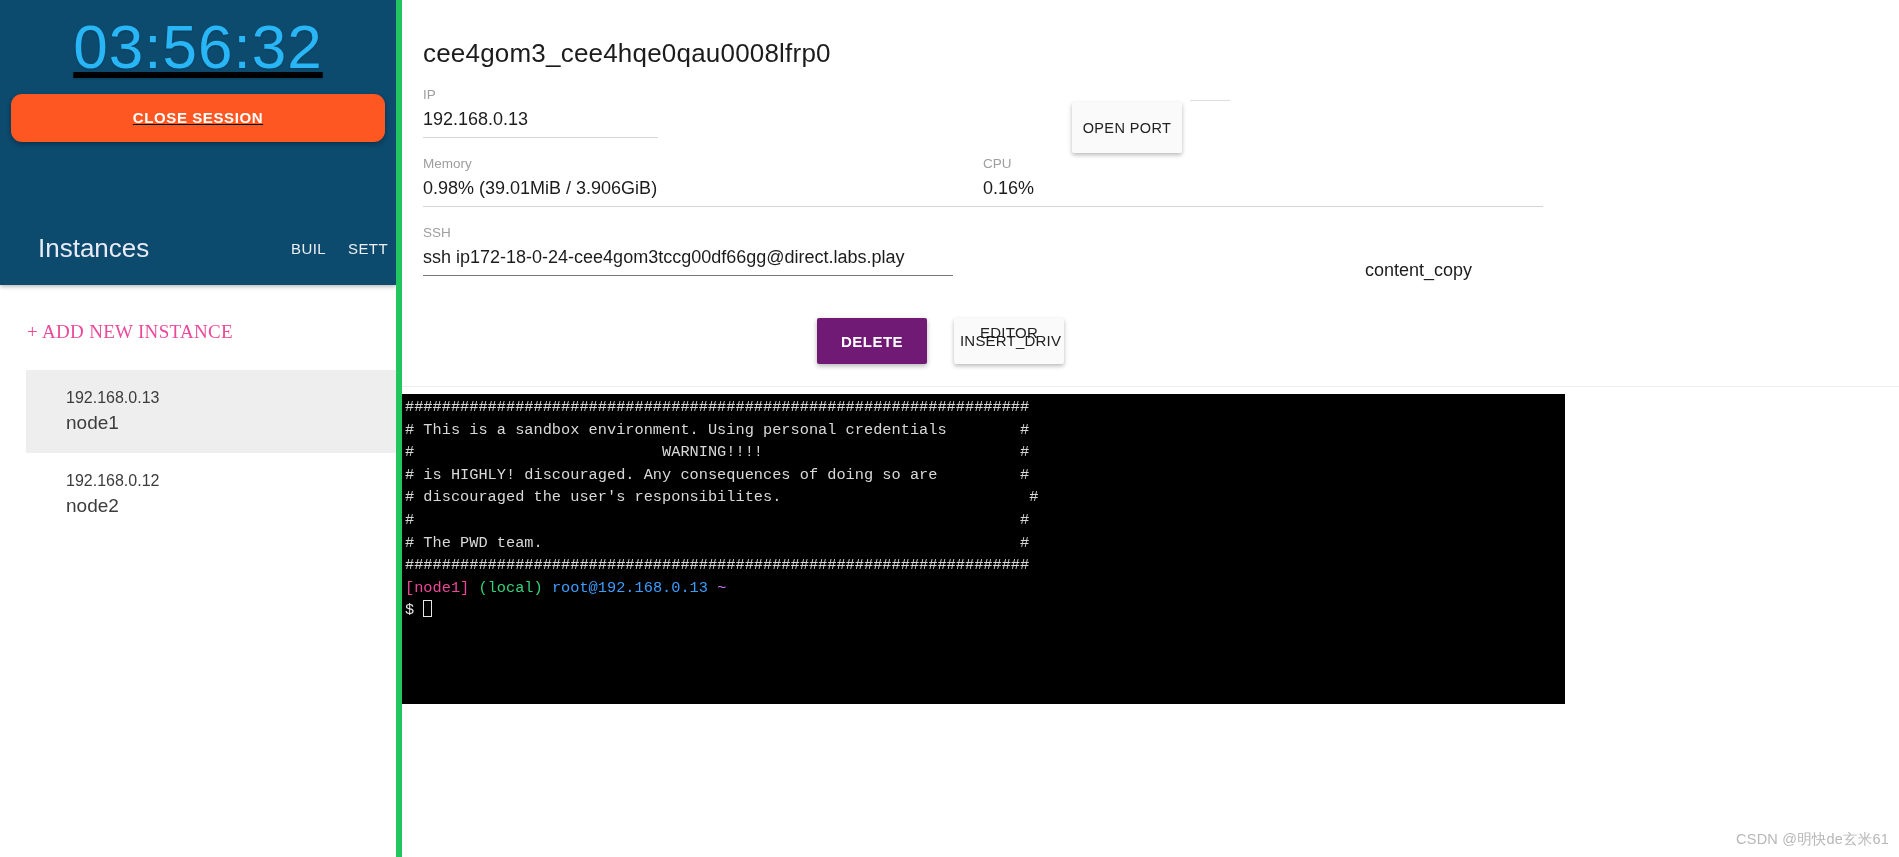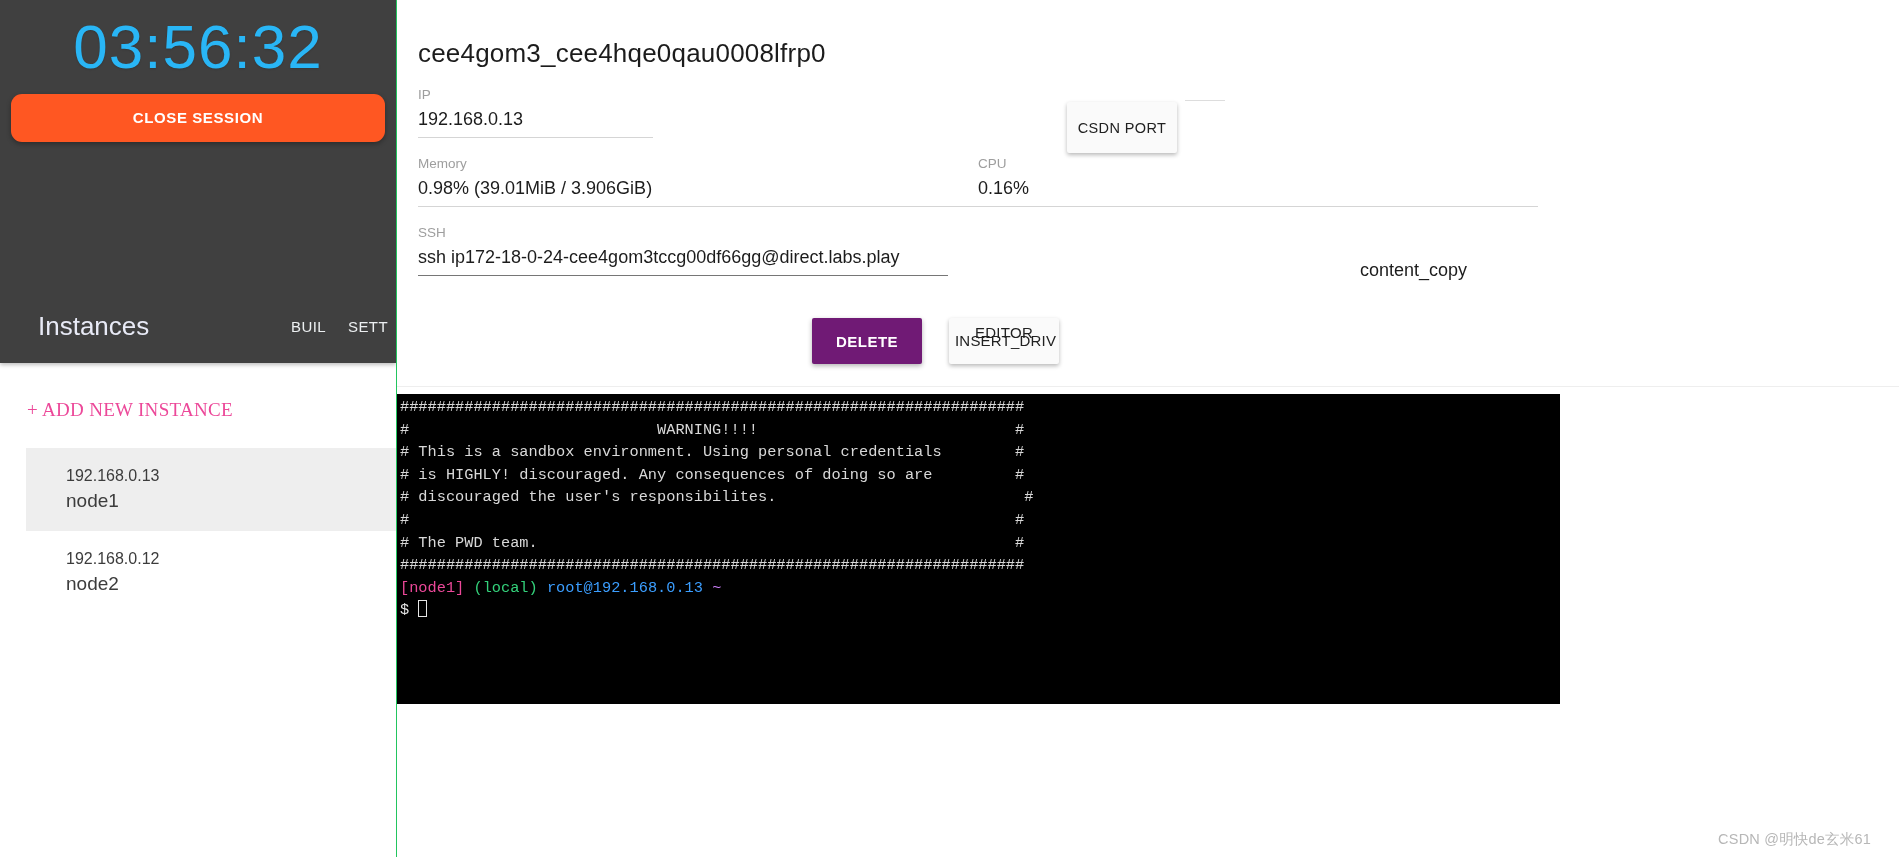--- a/index.html
+++ b/index.html
@@ -13,24 +13,25 @@
 
   
   .sidebar {
     width: 396px; height: 857px;
     background: #ffffff;
     position: relative;
     flex: 0 0 396px;
     overflow: hidden;
   }
   .sidebar-top {
-    background: #404040;
-    height: 363px;
+    background: #0c4a6e;
+    height: 285px;
     position: relative;
     box-shadow: 0 2px 4px rgba(0,0,0,0.25);
+    text-decoration: underline;
   }
   .timer {
     color: #29b6f6;
     font-size: 62px;
     font-weight: 400;
     letter-spacing: 1px;
     text-align: center;
     padding-top: 8px;
     line-height: 78px;
     text-shadow: 0 1px 2px rgba(0,0,0,0.15);
@@ -110,21 +111,21 @@
   }
   .instance-item.selected { background: #eeeeee; }
   .instance-ip { font-size: 16px; color: #3c3c3c; }
   .instance-name { font-size: 19px; color: #3c3c3c; }
 
   
   .main {
     flex: 1;
     position: relative;
     background: #ffffff;
-    border-left: 1px solid #22c55e;
+    border-left: 6px solid #22c55e;
     overflow: hidden;
   }
   .detail-card {
     background: #ffffff;
     padding: 0 0 0 0;
     position: relative;
     height: 387px;
     border-bottom: 1px solid #eeeeee;
   }
   .session-id {
@@ -270,21 +271,21 @@
   .t-white { color: #e6e6e6; }
   .cursor {
     display: inline-block;
     width: 9px; height: 17px;
     border: 1px solid #e6e6e6;
     vertical-align: -3px;
   }
 
   .watermark {
     position: absolute;
-    right: 28px; bottom: 8px;
+    right: 10px; bottom: 8px;
     font-size: 14.5px;
     color: #b7b7b7;
     letter-spacing: 0.2px;
   }
 </style>
 </head>
 <body>
 
 <div class="app">
 
@@ -339,37 +340,37 @@
           </div>
         </div>
 
         <div class="field ssh">
           <div class="field-label">SSH</div>
           <div class="field-value">ssh ip172-18-0-24-cee4gom3tccg00df66gg@direct.labs.play</div>
         </div>
       </div>
 
       <div class="port-ghost"></div>
-      <button class="open-port-btn">CSDN PORT</button>
+      <button class="open-port-btn">OPEN PORT</button>
       <span class="content-copy">content_copy</span>
 
       <div class="btn-row">
         <button class="delete-btn">DELETE</button>
         <button class="editor-btn">
           <span class="lbl-editor">EDITOR</span>
           <span class="lbl-insert">INSERT_DRIV</span>
         </button>
       </div>
     </section>
 
     <section class="terminal-wrap">
       <div class="terminal">
         <div class="term-line hash">####################################################################</div>
+        <div class="term-line hash"># This is a sandbox environment. Using personal credentials        #</div>
         <div class="term-line hash">#                           WARNING!!!!                            #</div>
-        <div class="term-line hash"># This is a sandbox environment. Using personal credentials        #</div>
         <div class="term-line hash"># is HIGHLY! discouraged. Any consequences of doing so are         #</div>
         <div class="term-line hash"># discouraged the user's responsibilites.                           #</div>
         <div class="term-line hash">#                                                                  #</div>
         <div class="term-line hash"># The PWD team.                                                    #</div>
         <div class="term-line hash">####################################################################</div>
         <div class="term-line"><span class="t-red">[node1]</span><span> </span><span class="t-green">(local)</span><span> </span><span class="t-blue">root@192.168.0.13</span><span> </span><span class="t-mag">~</span></div>
         <div class="term-line"><span class="t-white">$</span><span> </span><span class="cursor"></span></div>
       </div>
       <div class="watermark">CSDN @明快de玄米61</div>
     </section>

